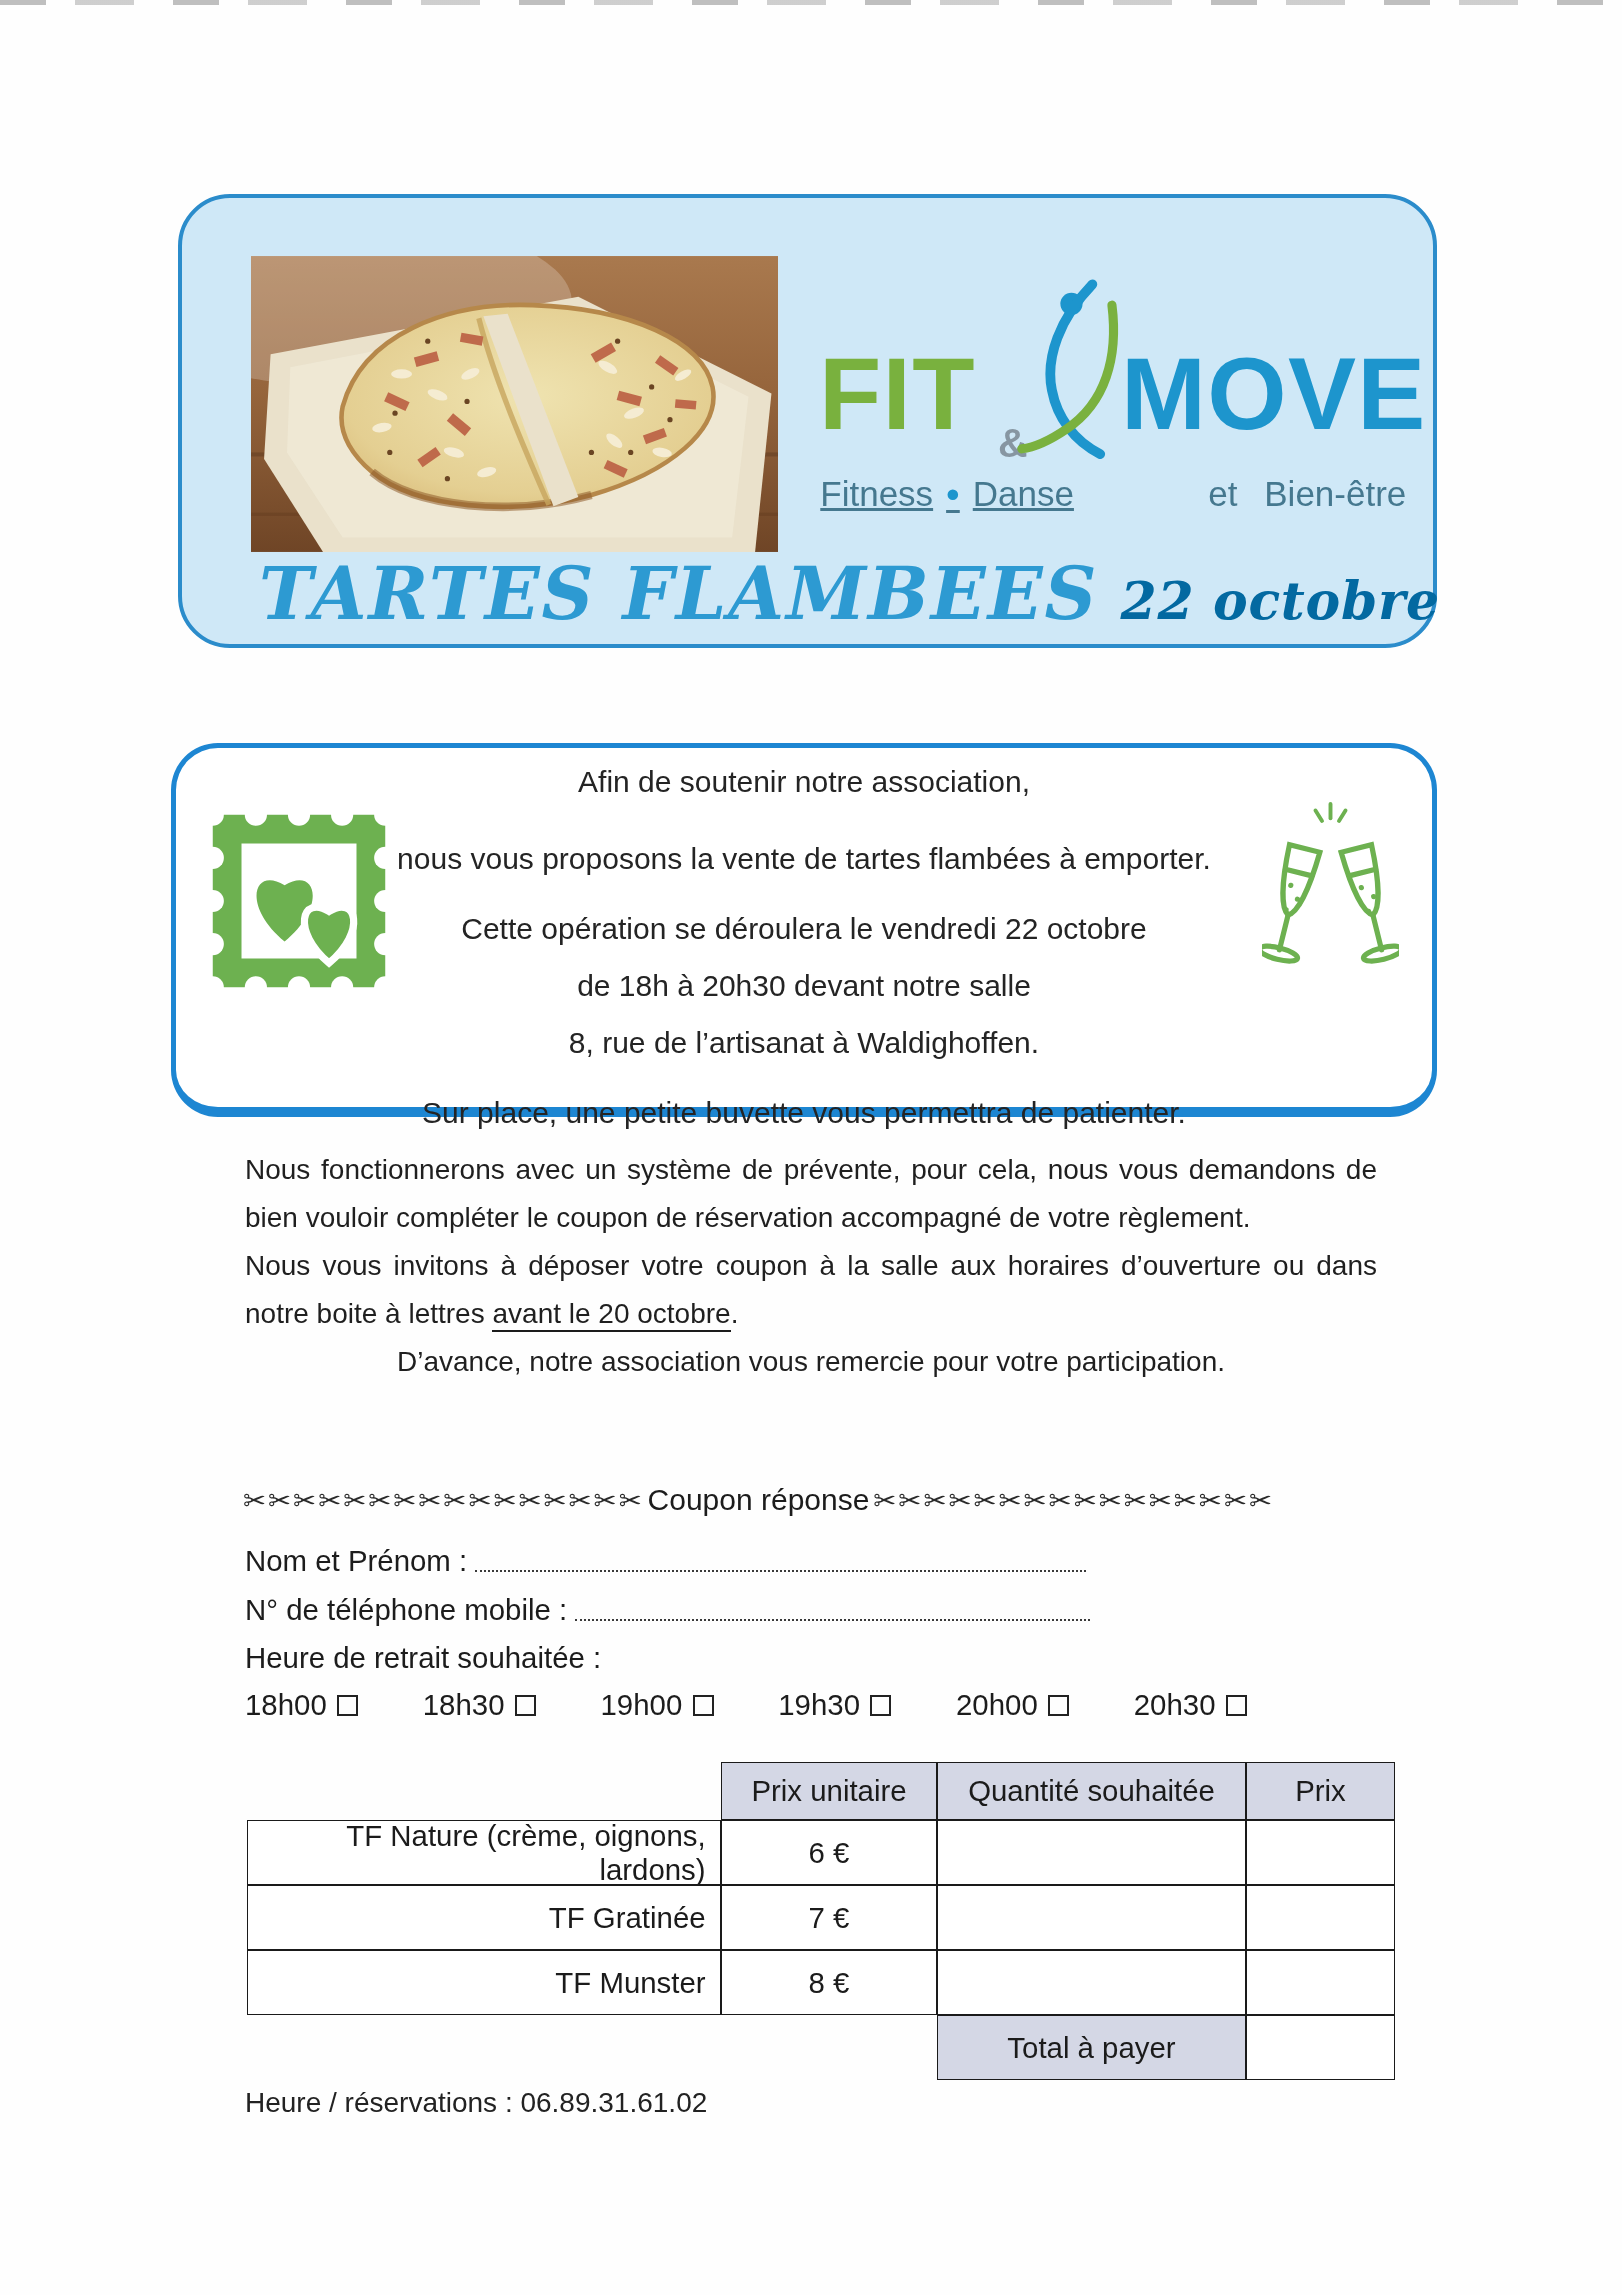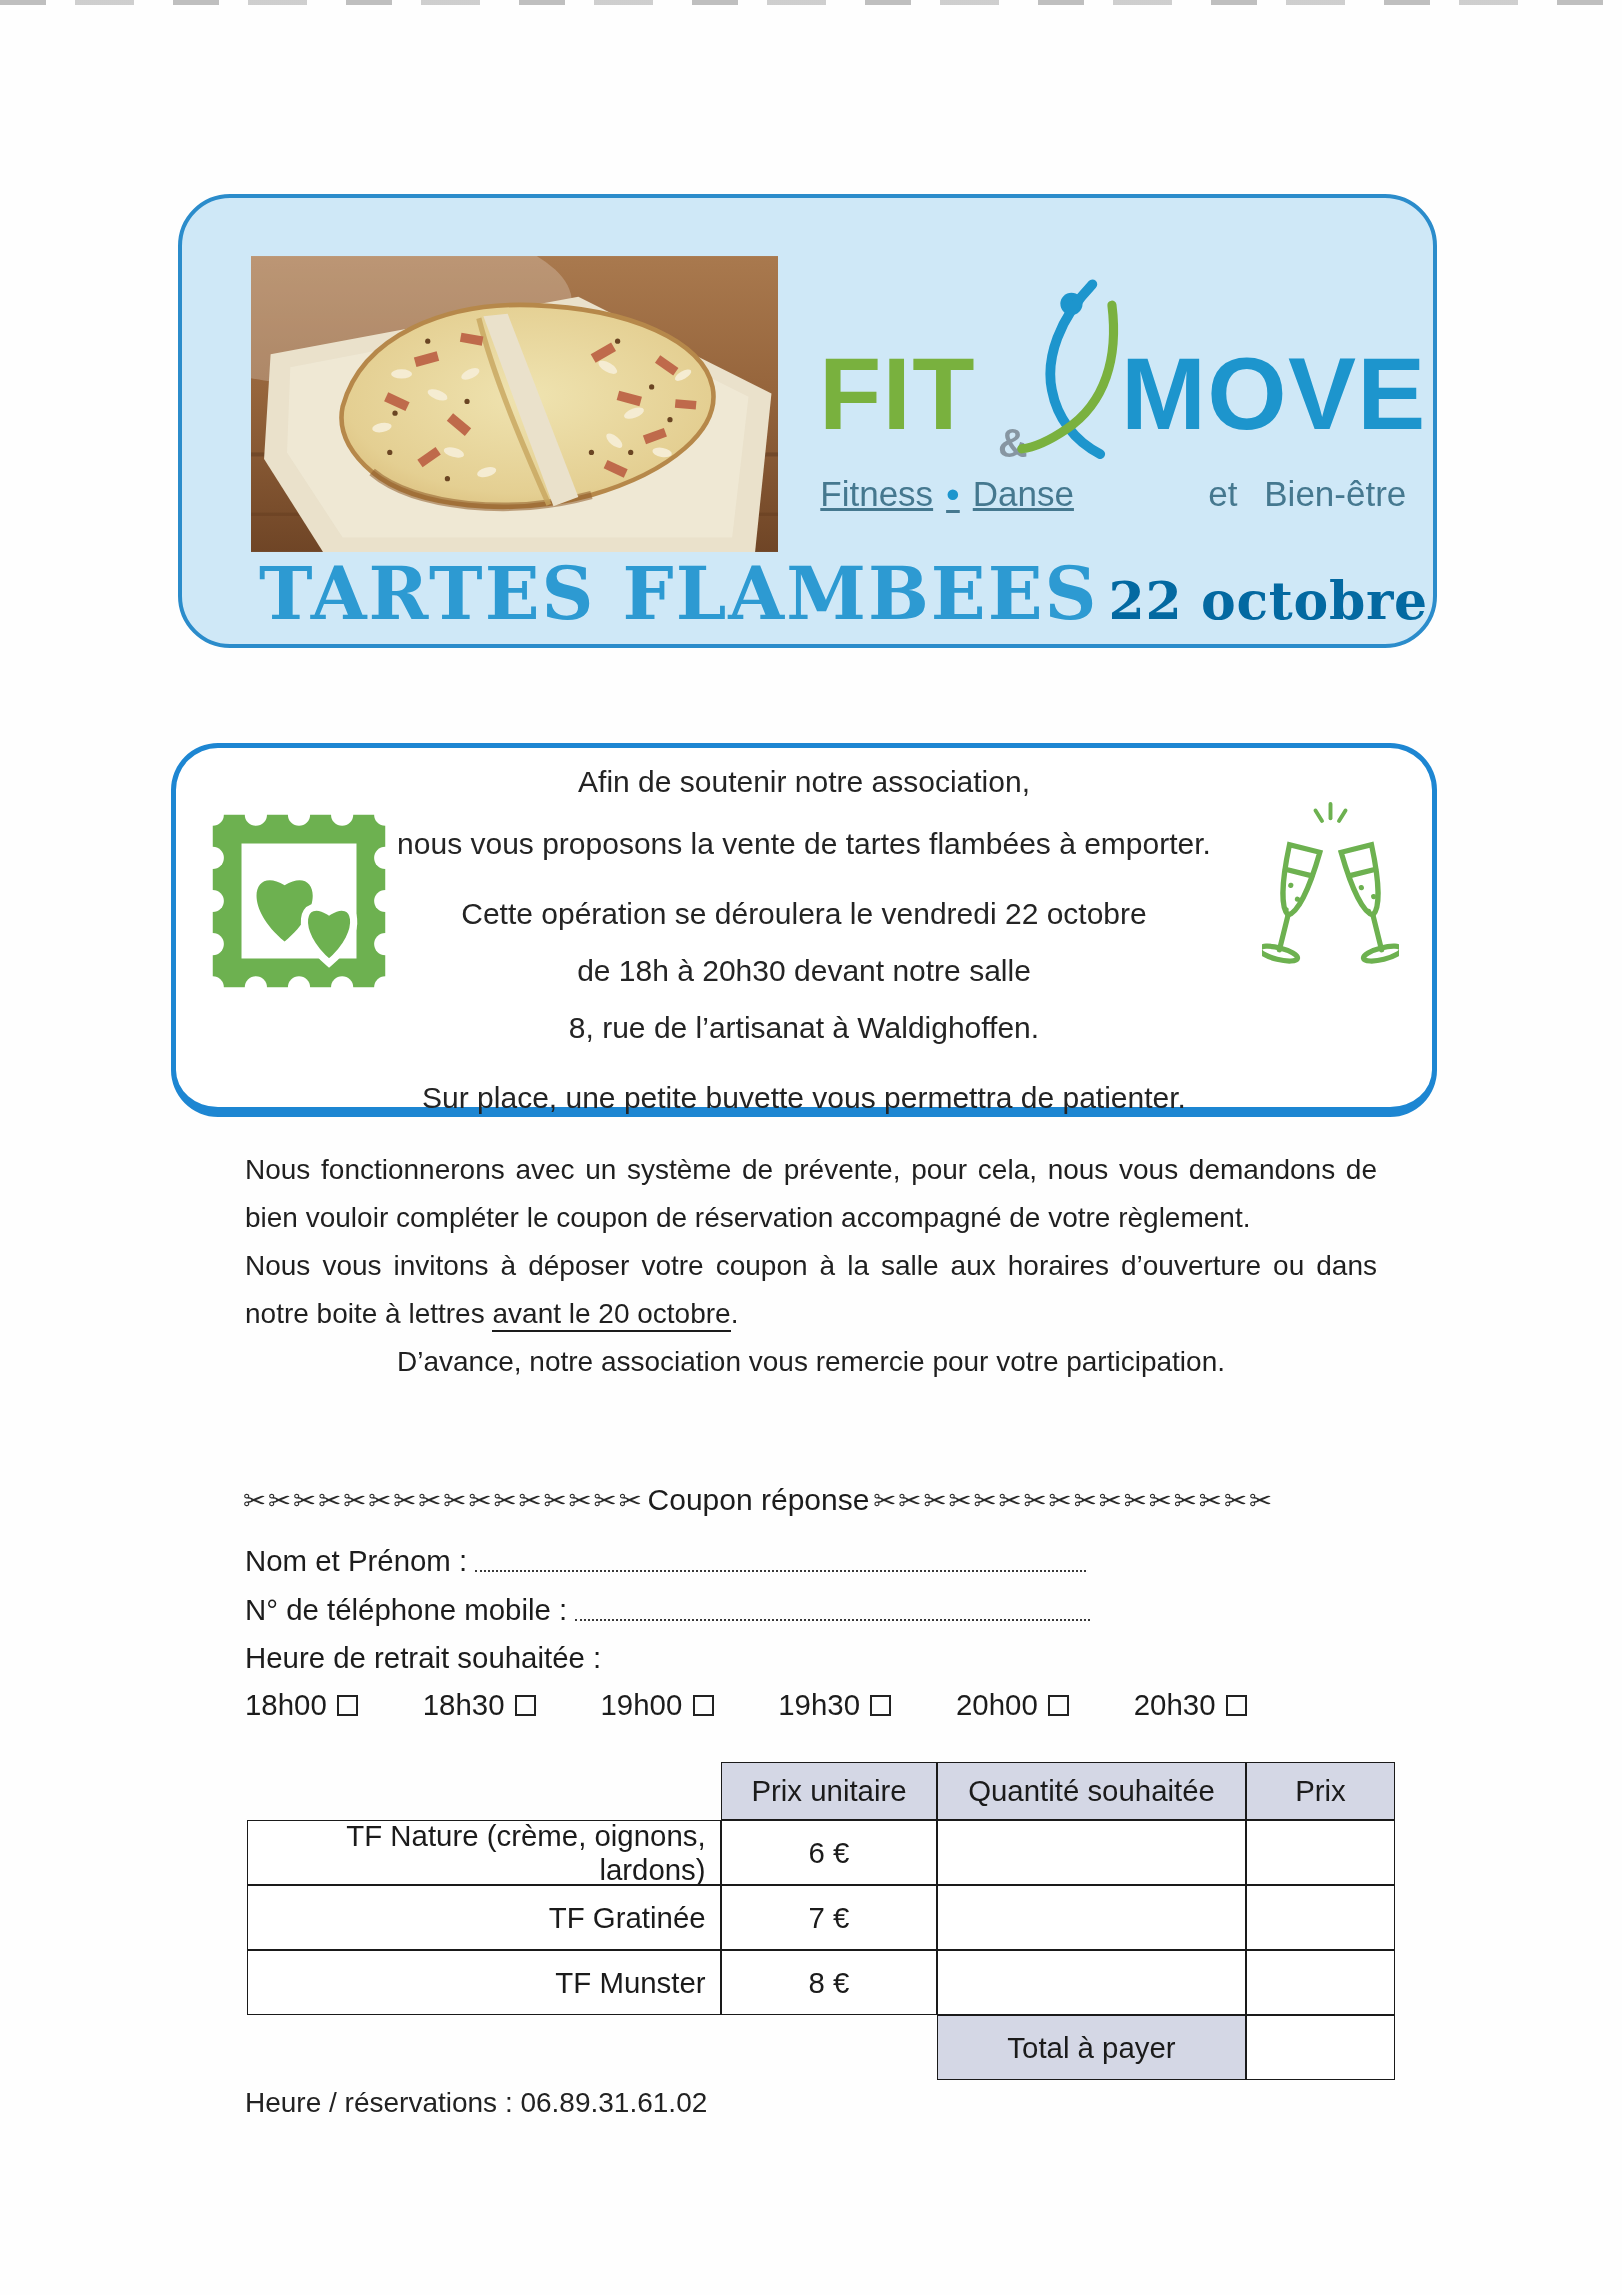--- a/index.html
+++ b/index.html
@@ -19,31 +19,31 @@
             letter-spacing:1.3px;line-height:1;}
   .logo-amp{position:absolute;left:179px;top:144px;font-size:41px;font-weight:700;color:#8796a2;line-height:1;}
   .logo-move{position:absolute;left:302px;top:64px;font-size:102px;font-weight:700;color:#1d95cd;
              letter-spacing:1.3px;line-height:1;}
   .logo-figure{position:absolute;left:195px;top:0;}
   .logo-tagline{position:absolute;left:1.3px;top:195px;width:100%;display:flex;justify-content:space-between;
                 font-size:35px;color:#45788f;}
   .tag-left{display:flex;gap:13px;align-items:center;text-decoration:underline;}
   .tag-bullet{color:#1d95cd;font-size:39px;line-height:1;}
   .tag-right{word-spacing:17px;}
-  .hero-title{position:absolute;left:77px;top:353px;display:flex;align-items:baseline;gap:10px;
-              font-family:"DejaVu Serif",serif;font-weight:700;white-space:nowrap;}
+  .hero-title{position:absolute;left:77px;top:353px;display:flex;align-items:baseline;gap:22px;
+              font-family:"DejaVu Serif",serif;font-weight:700;white-space:nowrap;font-style:italic;}
   .hero-title .main{font-size:72px;color:#2d9ad2;letter-spacing:2px;}
   .hero-title .date{font-size:52px;color:#0369a1;letter-spacing:0.7px;}
 
   
   .info-box{position:absolute;left:171px;top:743px;width:1266px;height:374px;box-sizing:border-box;
             background:#fff;border:5.9px solid #1d86d2;border-bottom-width:10.5px;border-radius:47px;}
   .info-line{text-align:center;font-size:30px;color:#242424;line-height:1.2;}
   .il1{margin-top:15.7px;}
-  .il2{margin-top:26px;}
+  .il2{margin-top:41px;}
   .il3{margin-top:34px;}
   .il4{margin-top:21px;}
   .il5{margin-top:21px;}
   .il6{margin-top:34px;}
   .stamp-icon{position:absolute;left:25px;top:55px;}
   .champagne-icon{position:absolute;right:33px;top:48px;}
 
   
   .body-text{position:absolute;left:245px;top:1146px;width:1132px;font-size:28px;line-height:48px;color:#1f1f1f;}
   .body-text p{margin:0;text-align:justify;}

